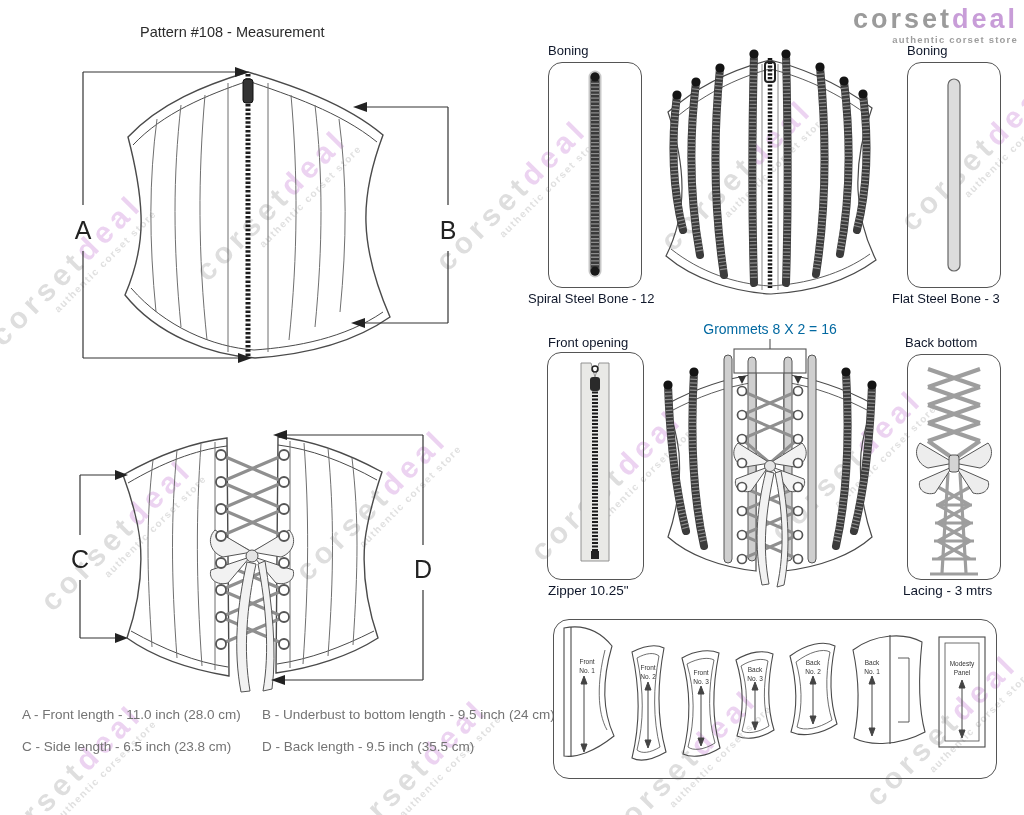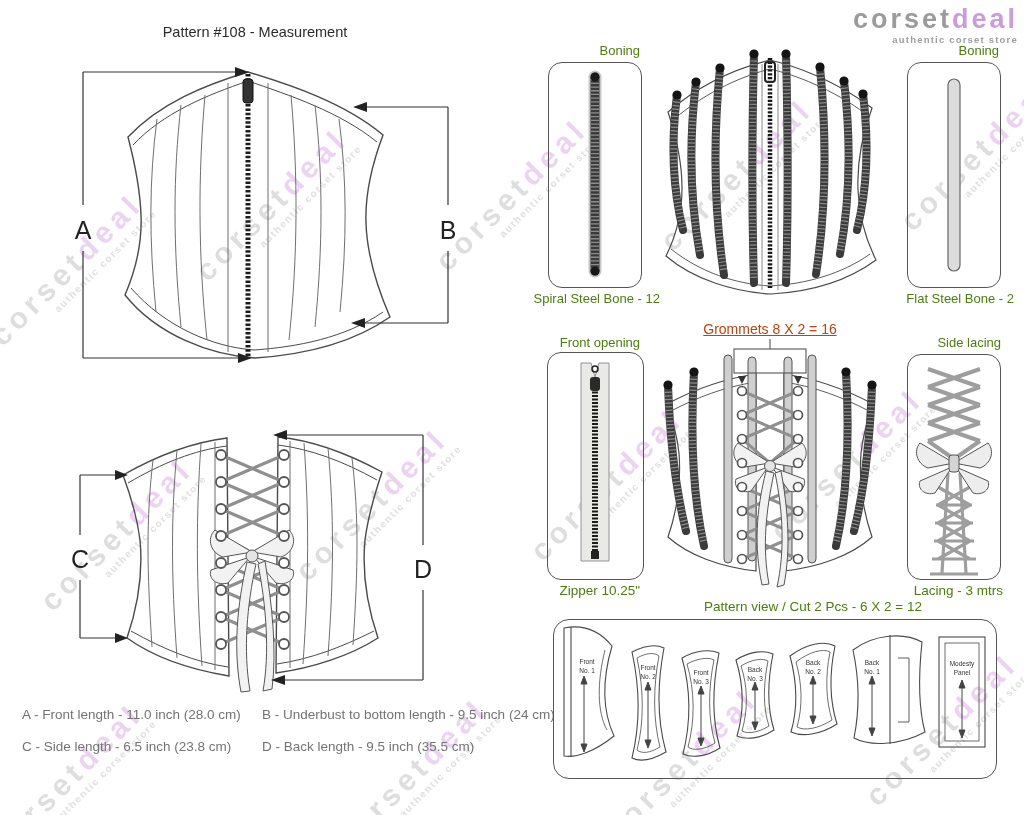--- a/index.html
+++ b/index.html
@@ -8,23 +8,23 @@
   
   #wm-layer{position:absolute;inset:0;z-index:0;overflow:hidden;}
   .wm{position:absolute;transform:rotate(-45deg);transform-origin:left top;white-space:nowrap;
       font-weight:bold;font-size:30px;letter-spacing:5px;line-height:1;}
   .wm-gray{color:#dedede;}
   .wm-pink{color:#ecd3f1;}
   .wm-tag{font-weight:bold;font-size:10px;letter-spacing:1.6px;color:#e0e0e0;margin:2px 0 0 64px;}
   
   #content{position:absolute;inset:0;z-index:1;}
   .abs{position:absolute;}
-  .title{font-size:14.5px;text-align:center;color:#2b2b2b;}
-  .cap{font-size:13px;text-align:right;color:#4d7c0f;}
-  .cap14{font-size:14px;text-align:center;color:#c2410c;text-decoration:underline;}
+  .title{font-size:14.5px;text-align:left;color:#2b2b2b;}
+  .cap{font-size:13px;text-align:left;color:#0f172a;}
+  .cap14{font-size:14px;text-align:center;color:#0369a1;}
   .legend{font-size:13.5px;color:#737373;white-space:nowrap;}
   .hwbox{border:1.3px solid #555;border-radius:14px;background:transparent;}
   .pattern-box{border:1.3px solid #555;border-radius:16px;background:transparent;}
   
   #logo{right:6px;top:6px;text-align:right;line-height:1;}
   #logo .l1{font-size:27px;font-weight:bold;letter-spacing:3px;}
   #logo .lg{color:#9b9b9b;}
   #logo .lp{color:#c89dd8;}
   #logo .l2{font-size:9.5px;font-weight:bold;color:#9e9e9e;letter-spacing:1.2px;margin-top:2px;}
   svg{display:block;overflow:visible;}
@@ -238,21 +238,21 @@
       </g>
     </svg>
     <div class="abs cap14" style="left:675px;top:321px;width:190px">Grommets 8 X 2 = 16</div>
 
     <div class="abs cap" style="left:907px;top:43px;width:92px">Boning</div>
     <div class="abs hwbox" style="left:907px;top:62px;width:92px;height:224px">
       <svg width="92" height="224" viewBox="0 0 92 224">
         <rect x="40" y="16" width="12" height="192" rx="6" fill="#dcdcdc" stroke="#666" stroke-width="1.2"></rect>
       </svg>
     </div>
-    <div class="abs cap" style="left:892px;top:291px;width:122px">Flat Steel Bone - 2</div>
+    <div class="abs cap" style="left:892px;top:291px;width:122px">Flat Steel Bone - 3</div>
 
     <div class="abs cap" style="left:548px;top:335px;width:92px">Front opening</div>
     <div class="abs hwbox" style="left:547px;top:352px;width:95px;height:226px">
       <svg width="95" height="226" viewBox="0 0 95 226">
         <path d="M33,10 L43,10 L47,24 L51,10 L61,10 L61,208 L33,208 Z" fill="#e9e9e6" stroke="#888" stroke-width="0.9"></path>
         <circle cx="47" cy="16" r="3" fill="none" stroke="#222" stroke-width="1.5"></circle>
         <line x1="47" y1="28" x2="47" y2="198" stroke="#1c1c1c" stroke-width="6" stroke-dasharray="2 1.5"></line>
         <rect x="42" y="24" width="10" height="14" rx="3" fill="#2a2a2a"></rect>
         <rect x="43" y="198" width="8" height="8" fill="#222"></rect>
       </svg>
@@ -326,21 +326,21 @@
           <circle cx="148" cy="218" r="4.5"></circle>
       </g>
       <g stroke="#555" stroke-width="1.1" fill="none">
         <rect x="84" y="8" width="72" height="24"></rect>
         <line x1="120" y1="8" x2="120" y2="-2"></line>
         <polygon points="88,35 92,43 96,35" fill="#333" stroke="none"></polygon>
         <polygon points="144,35 148,43 152,35" fill="#333" stroke="none"></polygon>
       </g>
     </svg>
 
-    <div class="abs cap" style="left:905px;top:335px;width:96px">Side lacing</div>
+    <div class="abs cap" style="left:905px;top:335px;width:96px">Back bottom</div>
     <div class="abs hwbox" style="left:907px;top:354px;width:92px;height:224px">
       <svg width="92" height="224" viewBox="0 0 92 224">
         <g stroke="#9e9e9e" stroke-width="4" fill="none">
           <path d="M20,14 L72,32 M72,14 L20,32 M20,32 L72,50 M72,32 L20,50 M20,50 L72,68 M72,50 L20,68 M20,68 L72,86 M72,68 L20,86 M20,86 L46,104 M72,86 L46,104"></path>
         </g>
         <g stroke="#9e9e9e" stroke-width="3.2" fill="none">
           <path d="M40,118 L34,218 M52,118 L58,218"></path>
           <path d="M30,132 L62,150 M62,132 L30,150 M28,150 L64,150"></path>
           <path d="M30,150 L62,168 M62,150 L30,168 M27,168 L65,168"></path>
           <path d="M30,168 L62,186 M62,168 L30,186 M26,186 L66,186"></path>
@@ -351,21 +351,20 @@
           <path d="M46,108 L12,88 C5,96 9,109 20,113 Z"></path>
           <path d="M46,108 L80,88 C87,96 83,109 72,113 Z"></path>
           <path d="M44,112 L12,126 C9,134 17,141 27,138 Z"></path>
           <path d="M48,112 L80,126 C83,134 75,141 65,138 Z"></path>
           <rect x="41" y="100" width="10" height="17" rx="3" fill="#d4d4d4"></rect>
         </g>
       </svg>
     </div>
     <div class="abs cap" style="left:903px;top:583px;width:100px;font-size:13.5px">Lacing - 3 mtrs</div>
 
-    <div class="abs cap" style="left:622px;top:599px;width:300px;font-size:13.5px">Pattern view  /  Cut 2 Pcs - 6 X 2 = 12</div>
     <div class="abs pattern-box" style="left:553px;top:619px;width:442px;height:158px">
       <svg width="442" height="158" viewBox="0 0 442 158">
         <g fill="none" stroke="#4a4a4a" stroke-width="1.1">
 
           <g>
             <path d="M10,8 C30,4 45,10 58,26 C48,60 48,90 60,116 C40,132 22,138 10,136 Z"></path>
             <line x1="17" y1="7" x2="17" y2="137"></line>
             <path stroke-width="0.8" d="M51,30 C43,62 43,92 53,110"></path>
           </g>
 

